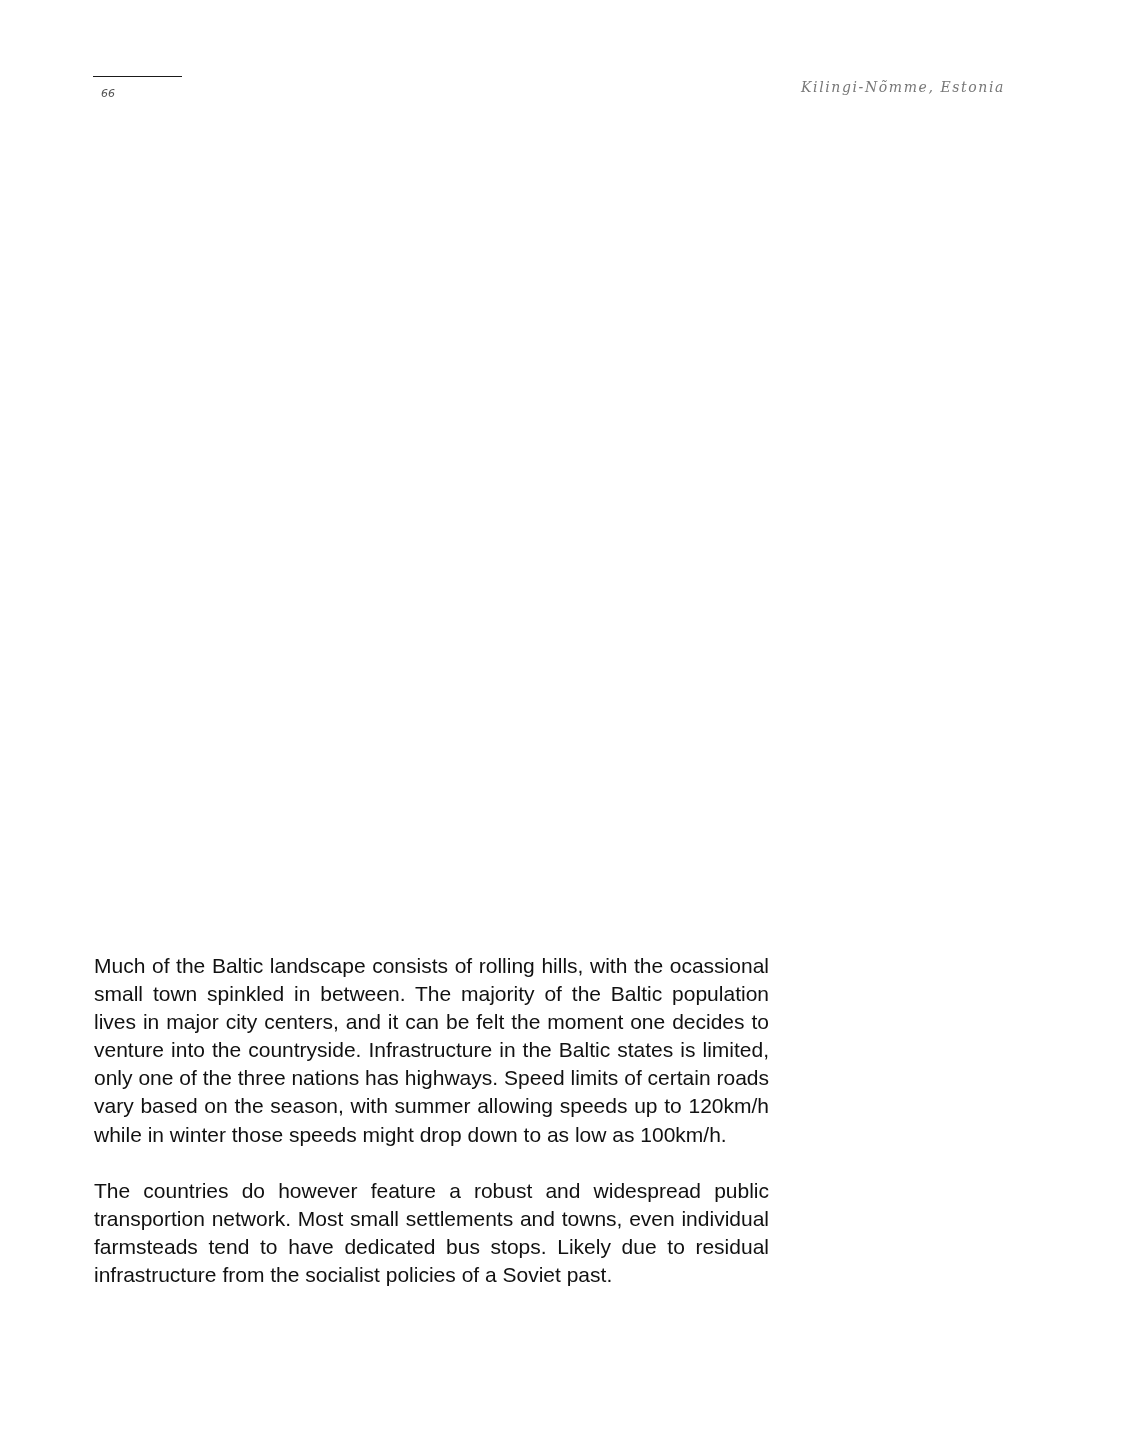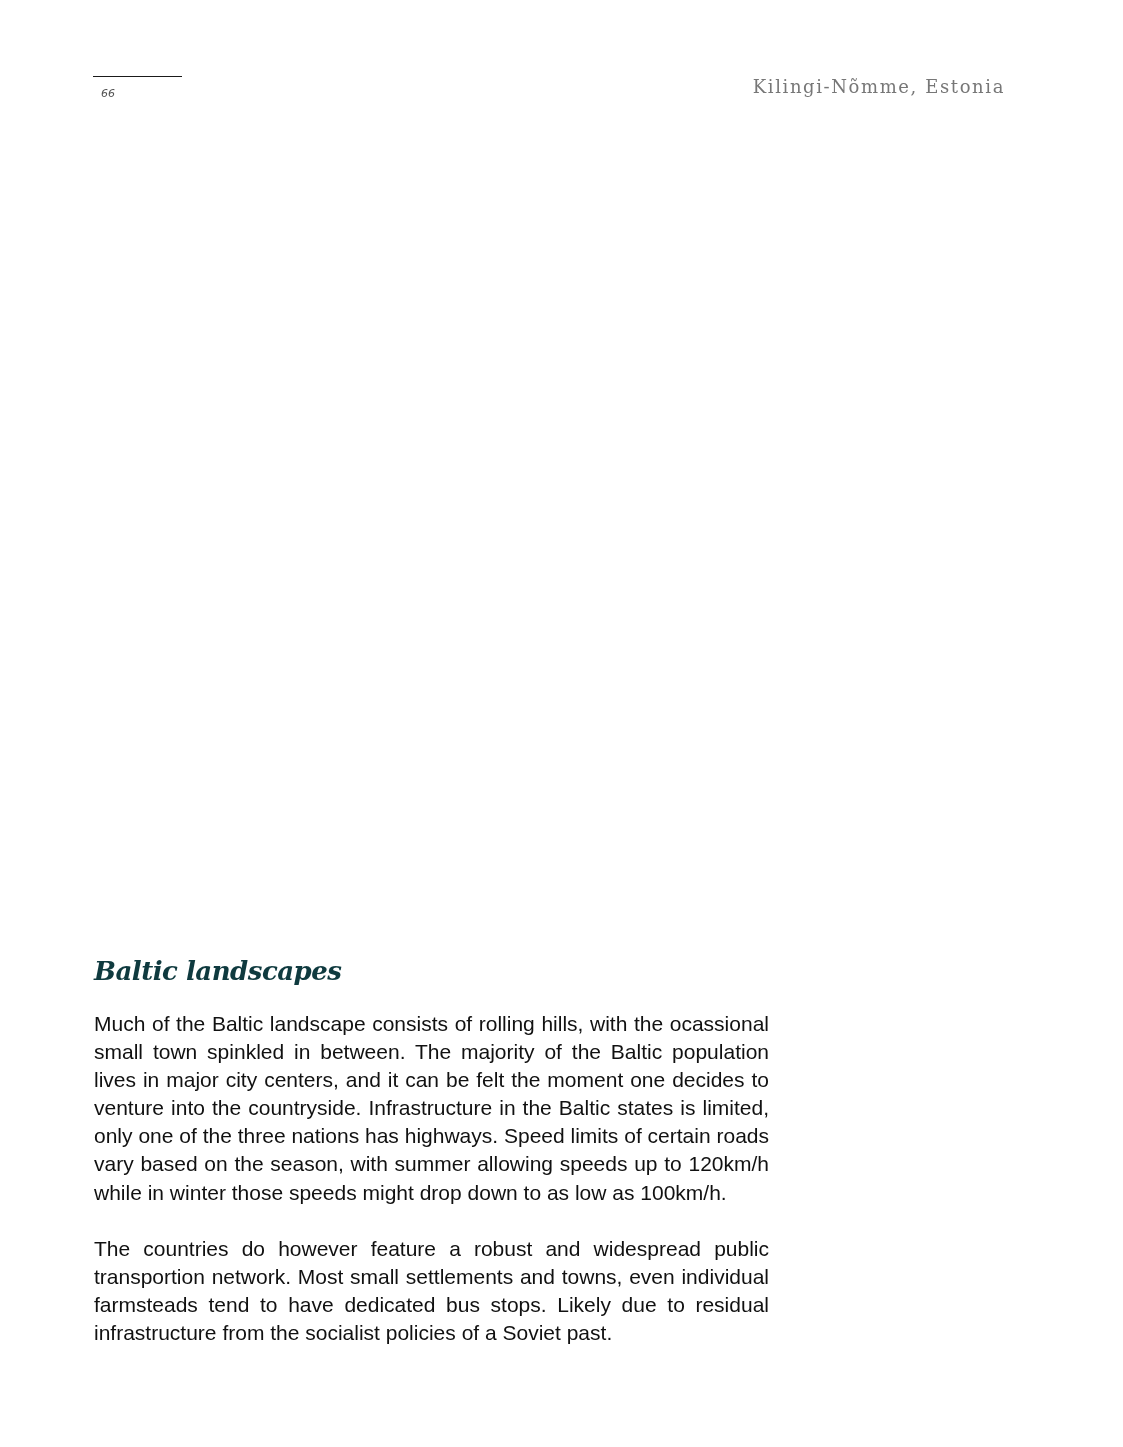--- a/index.html
+++ b/index.html
@@ -30,21 +30,22 @@
       font-size: 11px;
       color: #555555;
       line-height: 18px;
       margin-left: 8px;
     }
     .running-header {
       position: absolute;
       right: 118px;
       top: 78px;
       font-family: "DejaVu Serif", serif;
-      font-size: 18px;
+      font-style: italic;
+      font-size: 14px;
       letter-spacing: 1.6px;
       color: #777777;
       line-height: 18px;
       white-space: nowrap;
     }
     .image-placeholder {
       position: absolute;
       left: 93px;
       top: 130px;
       width: 912px;
@@ -78,16 +79,15 @@
 </head>
 <body>
 
 <div class="page-rule"></div>
 <div class="page-number">66</div>
 <div class="running-header">Kilingi-Nõmme, Estonia</div>
 
 <div class="image-placeholder"></div>
 
 <div class="section">
-  <h2 class="section-title">Baltic landscapes</h2>
   <p class="paragraph">Much of the Baltic landscape consists of rolling hills, with the ocassional small town spinkled in between. The majority of the Baltic population lives in major city centers, and it can be felt the moment one decides to venture into the countryside. Infrastructure in the Baltic states is limited, only one of the three nations has highways. Speed limits of certain roads vary based on the season, with summer allowing speeds up to 120km/h while in winter those speeds might drop down to as low as 100km/h.</p>
   <p class="paragraph">The countries do however feature a robust and widespread public transportion network. Most small settlements and towns, even individual farmsteads tend to have dedicated bus stops. Likely due to residual infrastructure from the socialist policies of a Soviet past.</p>
 </div>
 
 </body></html>

